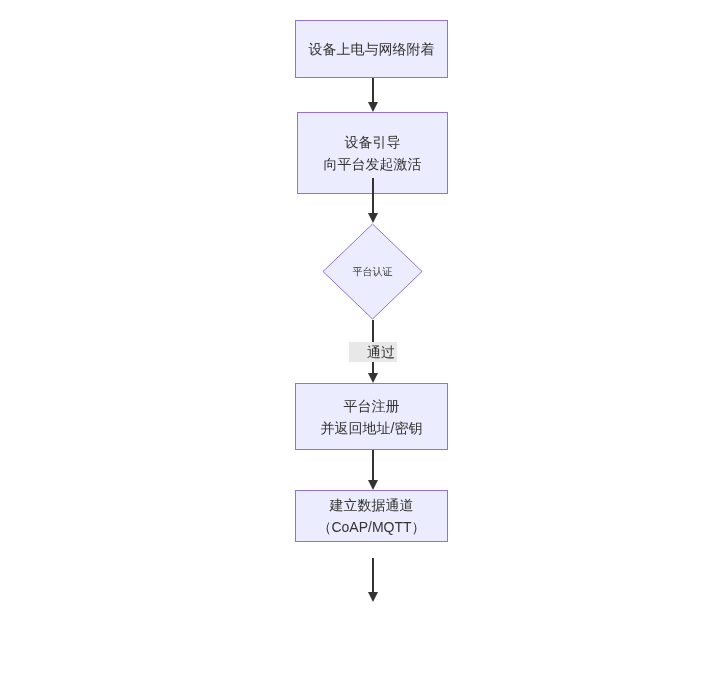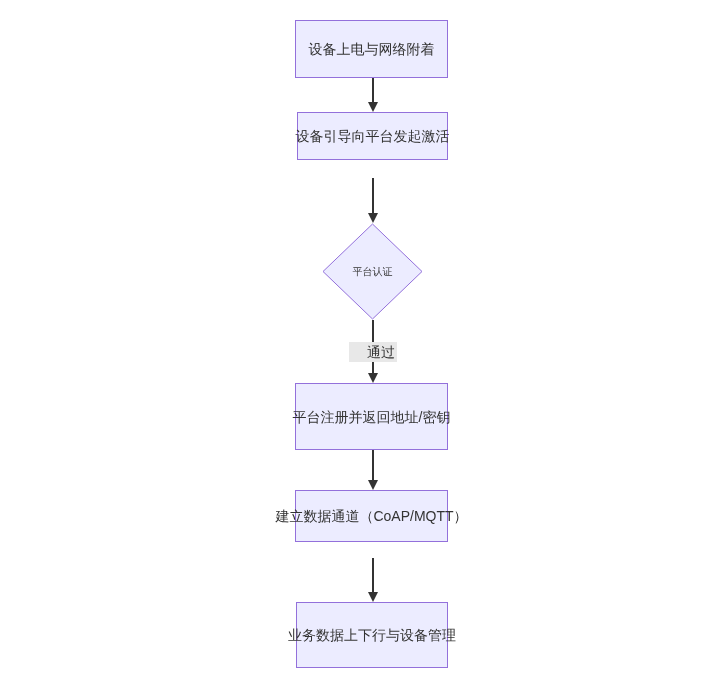--- a/index.html
+++ b/index.html
@@ -16,21 +16,21 @@
     overflow: hidden;
   }
   .node {
     position: absolute;
     background: var(--node-fill, #ECECFF);
     border: 1px solid var(--node-border, #9370DB);
     color: var(--text-color, #333333);
     font-size: 14px;
     line-height: 22px;
     display: flex;
-    flex-direction: row;
+    flex-direction: column;
     align-items: center;
     justify-content: center;
     text-align: center;
   }
   .node .line { display: block; white-space: nowrap; }
   .edge-line {
     position: absolute;
     width: 2px;
     background: var(--edge-color, #333333);
   }
@@ -75,21 +75,21 @@
 
 <div class="canvas">
 
   <div class="node" style="left:295px; top:20px; width:153px; height:58px;">
     <span class="line">设备上电与网络附着</span>
   </div>
 
   <div class="edge-line" style="left:372px; top:78px; height:26px;"></div>
   <div class="arrowhead" style="left:368px; top:102px;"></div>
 
-  <div class="node" style="left:297px; top:112px; width:151px; height:48px;">
+  <div class="node" style="left:297px; top:112px; width:151px; height:82px;">
     <span class="line">设备引导</span>
     <span class="line">向平台发起激活</span>
   </div>
 
   <div class="edge-line" style="left:372px; top:178px; height:37px;"></div>
   <div class="arrowhead" style="left:368px; top:213px;"></div>
 
   <div class="diamond-wrap" style="left:322px; top:223px; width:101px; height:97px;">
     <svg width="101" height="97" viewBox="0 0 101 97">
       <polygon class="diamond-shape" points="50.5,1 100,48.5 50.5,96 1,48.5"></polygon>
@@ -110,18 +110,14 @@
   <div class="arrowhead" style="left:368px; top:480px;"></div>
 
   <div class="node" style="left:295px; top:490px; width:153px; height:52px;">
     <span class="line">建立数据通道</span>
     <span class="line">（CoAP/MQTT）</span>
   </div>
 
   <div class="edge-line" style="left:372px; top:558px; height:36px;"></div>
   <div class="arrowhead" style="left:368px; top:592px;"></div>
 
-  <div class="node" style="left:296px; top:602px; width:152px; height:66px;">
-    <span class="line">业务数据上下行</span>
-    <span class="line">与设备管理</span>
-  </div>
 
 </div>
 
 </body></html>

